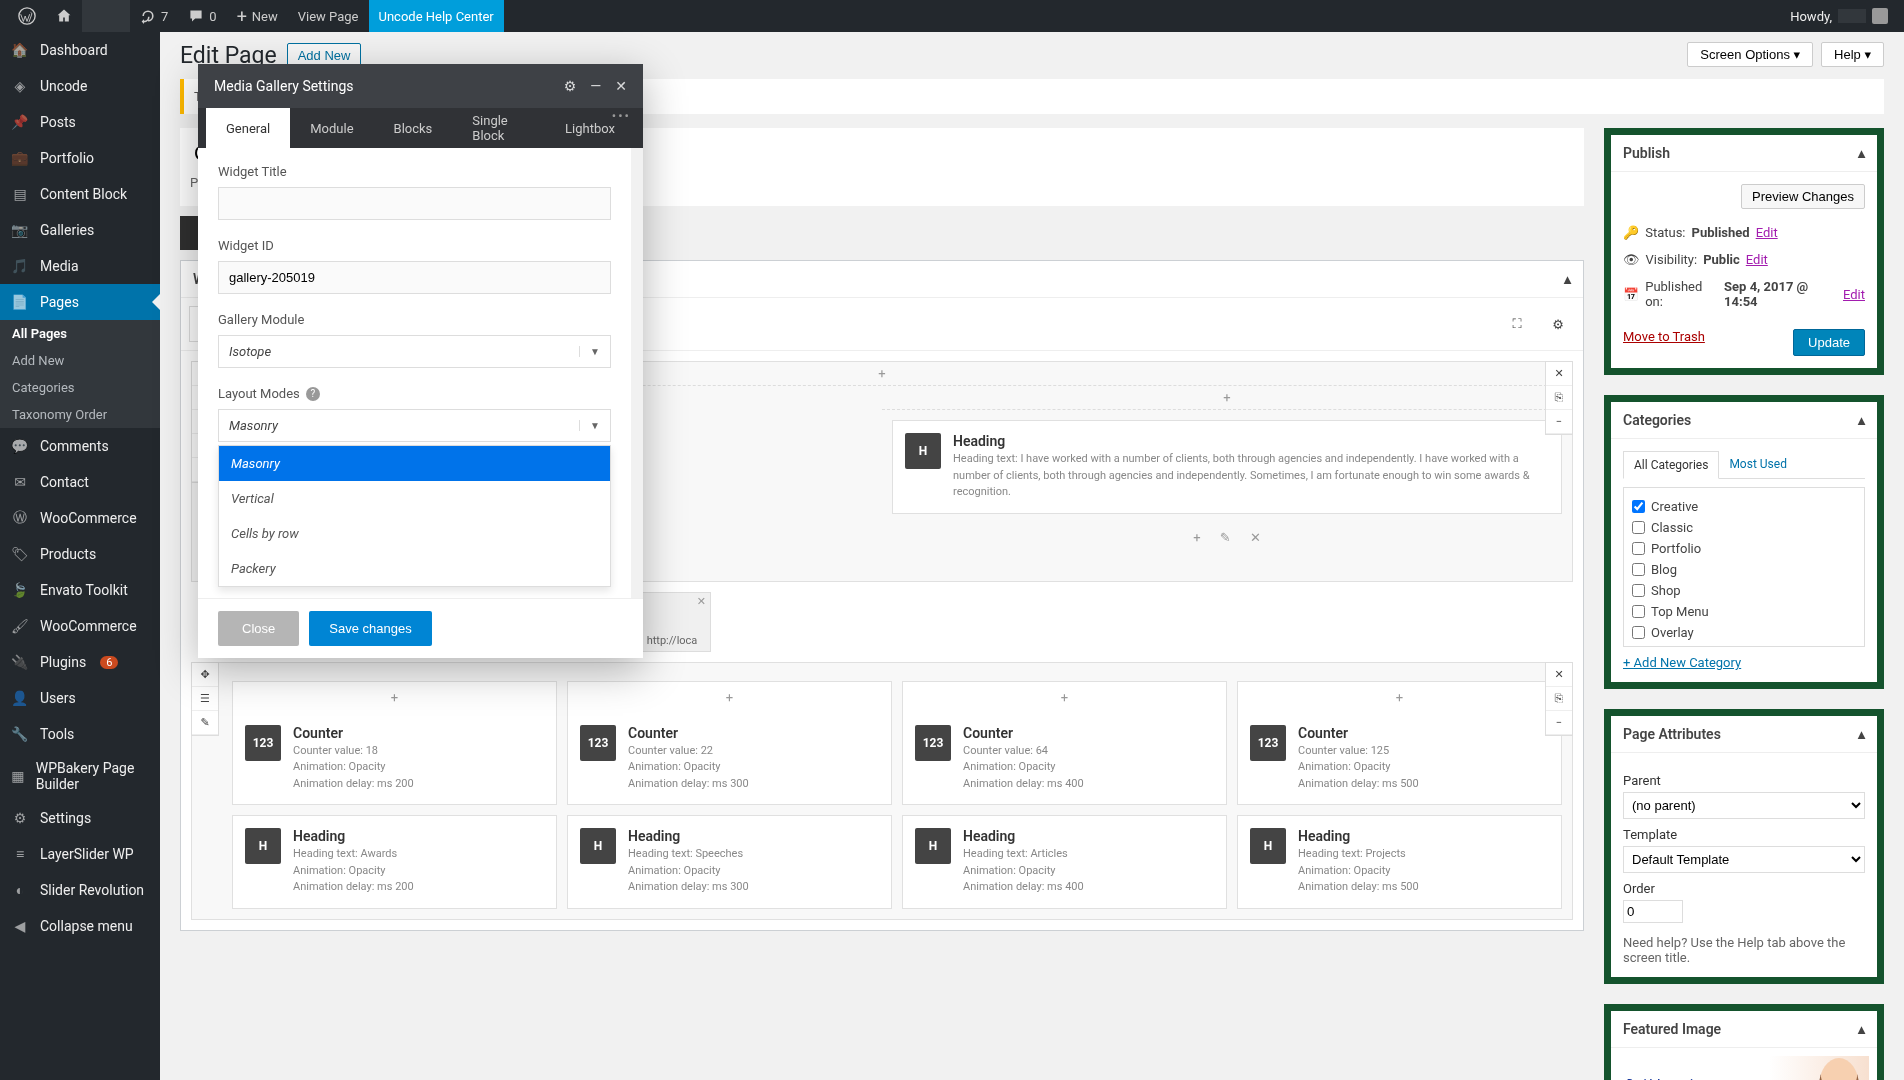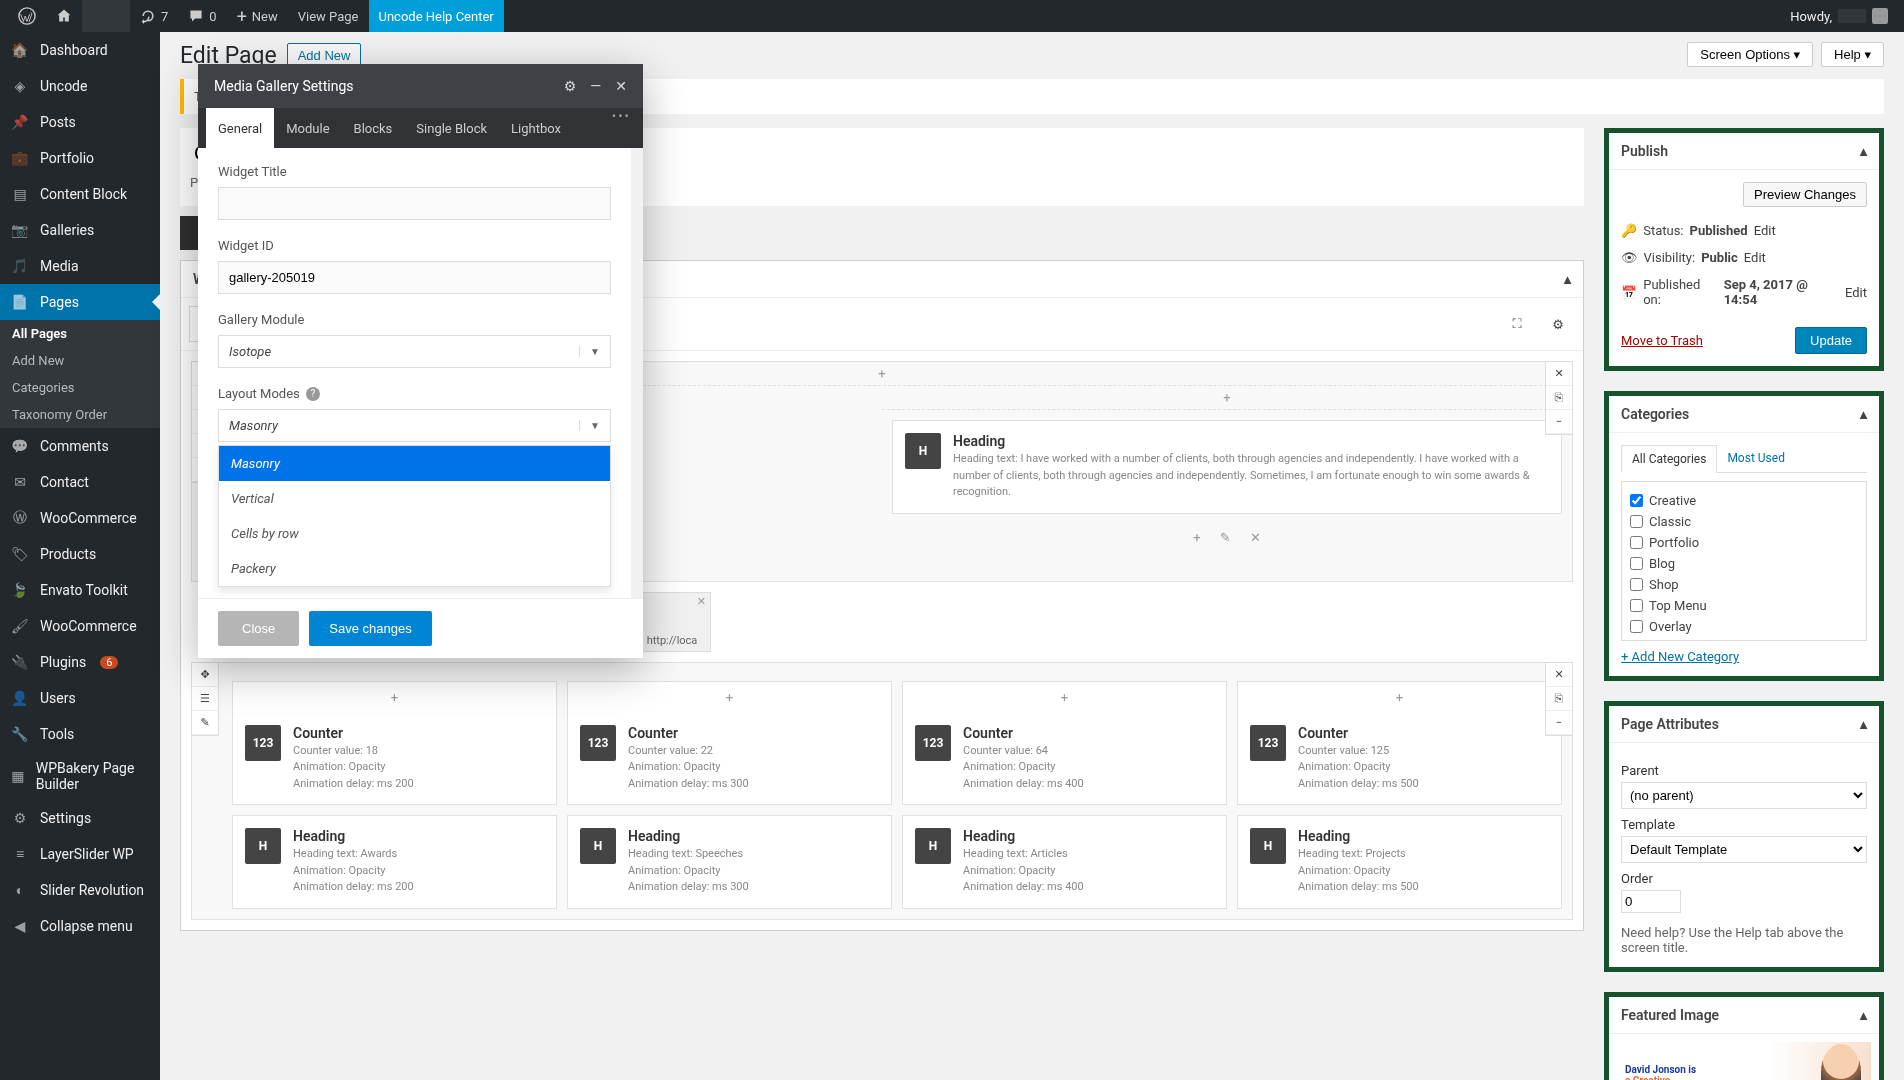--- a/index.html
+++ b/index.html
@@ -66,25 +66,25 @@
 
 .columns-row { display: flex; gap: 10px; margin: 10px; }
 .col-block { flex: 1; border: 1px solid #e0e0e0; background: #fff; }
 .col-add { text-align: center; padding: 8px; color: #999; cursor: pointer; }
 
 .thumb-row { display: flex; gap: 6px; }
 .thumb { width: 78px; height: 60px; border: 1px solid #ddd; background: #f0f0f0; display: flex; align-items: flex-end; justify-content: center; padding: 4px; font-size: 11px; color: #666; position: relative; overflow: hidden; }
 .thumb-close { position: absolute; top: 2px; right: 4px; font-size: 11px; color: #999; cursor: pointer; }
 
 
-.meta-box { background: #fff; border: 5px solid #14532d; margin-bottom: 20px; }
+.meta-box { background: #fff; border: 7px solid #14532d; margin-bottom: 20px; }
 .meta-box-header { padding: 10px 12px; font-size: 14px; font-weight: 600; border-bottom: 1px solid #eee; display: flex; justify-content: space-between; align-items: center; }
 .meta-box-body { padding: 12px; font-size: 13px; }
 .publish-row { padding: 6px 0; display: flex; align-items: center; gap: 6px; }
-.publish-row a { color: #404040; cursor: pointer; }
+.publish-row a { color: #a21caf; text-decoration: underline; cursor: pointer; }
 .preview-btn { float: right; background: #f7f7f7; border: 1px solid #ccc; padding: 4px 10px; cursor: pointer; font-size: 13px; border-radius: 2px; margin-bottom: 10px; }
 .update-btn { background: #0085ba; border: 1px solid #006799; color: #fff; padding: 5px 14px; border-radius: 2px; cursor: pointer; font-size: 13px; float: right; }
 .trash-link { color: #a00; text-decoration: underline; cursor: pointer; }
 
 .cat-tabs { display: flex; border-bottom: 1px solid #ddd; margin-bottom: 8px; }
 .cat-tab { padding: 6px 10px; cursor: pointer; color: #0073aa; font-size: 12px; }
 .cat-tab.active { border: 1px solid #ddd; border-bottom: 1px solid #fff; margin-bottom: -1px; color: #333; background: #fff; }
 .cat-list { max-height: 160px; overflow-y: auto; border: 1px solid #ddd; padding: 8px; }
 .cat-item { padding: 3px 0; display: flex; align-items: center; gap: 6px; }
 .add-cat-link { color: #0073aa; text-decoration: underline; cursor: pointer; display: block; margin-top: 8px; }
@@ -93,21 +93,21 @@
 .text-field-sm { width: 60px; padding: 3px; border: 1px solid #ddd; }
 .field-label { display: block; margin: 8px 0 4px; font-size: 13px; color: #333; }
 
 
 .modal-backdrop { position: fixed; inset: 0; z-index: 100; pointer-events: none; }
 .modal { position: absolute; left: 198px; top: 64px; width: 445px; background: #fff; box-shadow: 0 12px 40px rgba(0,0,0,0.3); pointer-events: auto; }
 .modal-header { background: #3e4146; color: #fff; padding: 14px 16px; font-size: 14px; display: flex; justify-content: space-between; align-items: center; }
 .modal-header-actions { display: flex; gap: 14px; align-items: center; }
 .modal-header-actions span { cursor: pointer; opacity: 0.8; }
 .modal-tabs { background: #303236; display: flex; padding: 0 8px; height: 40px; align-items: stretch; position: relative; }
-.modal-tab { padding: 0 12px; cursor: pointer; color: #ccc; font-size: 13px; display: flex; align-items: center; }
+.modal-tab { padding: 0 20px; cursor: pointer; color: #ccc; font-size: 13px; display: flex; align-items: center; }
 .modal-tab.active { background: #fff; color: #333; }
 .modal-tab-more { position: absolute; right: 12px; color: #999; cursor: pointer; display: flex; align-items: center; letter-spacing: 2px; }
 .modal-body { padding: 16px 20px; max-height: 490px; overflow-y: auto; border-right: 12px solid #f1f1f1;}
 .modal-field-label { font-size: 13px; color: #555; margin-bottom: 8px; display: flex; align-items: center; gap: 6px; }
 .modal-input { width: 100%; padding: 8px 10px; border: 1px solid #ddd; font-size: 13px; margin-bottom: 18px; background: #fafafa; }
 .modal-select-wrap { position: relative; margin-bottom: 18px; font-style: italic; }
 .modal-select { width: 100%; padding: 8px 10px; border: 1px solid #ddd; font-size: 13px; background: #fff; display: flex; justify-content: space-between; align-items: center; cursor: pointer; }
 .modal-select-chevron { border-left: 1px solid #ddd; padding-left: 10px; color: #666; font-size: 10px; }
 .dropdown-open { position: absolute; top: 36px; left: 0; right: 0; background: #fff; border: 1px solid #ddd; z-index: 200; box-shadow: 0 4px 8px rgba(0,0,0,0.1);}
 .dropdown-item { padding: 10px 12px; cursor: pointer; font-size: 13px; color: #555; }
@@ -468,21 +468,21 @@
               <span>Visibility:</span> 
               <b>Public</b> 
               <a>Edit</a>
             </div>
           <div class="publish-row">
               <span>📅</span>
               <span>Published on:</span> 
               <b>Sep 4, 2017 @ 14:54</b> 
               <a>Edit</a>
             </div>
-          <div style="margin-top:14px;display:flex;justify-content:space-between;align-items:center;">
+          <div style="margin-top:14px;display:flex;justify-content:space-between;align-items:flex-start;">
             <a class="trash-link">Move to Trash</a>
             <button class="update-btn">Update</button>
           </div>
           <div style="clear:both;"></div>
         </div>
       </div>
 
       <div class="meta-box">
         <div class="meta-box-header">
           <span>Categories</span>

